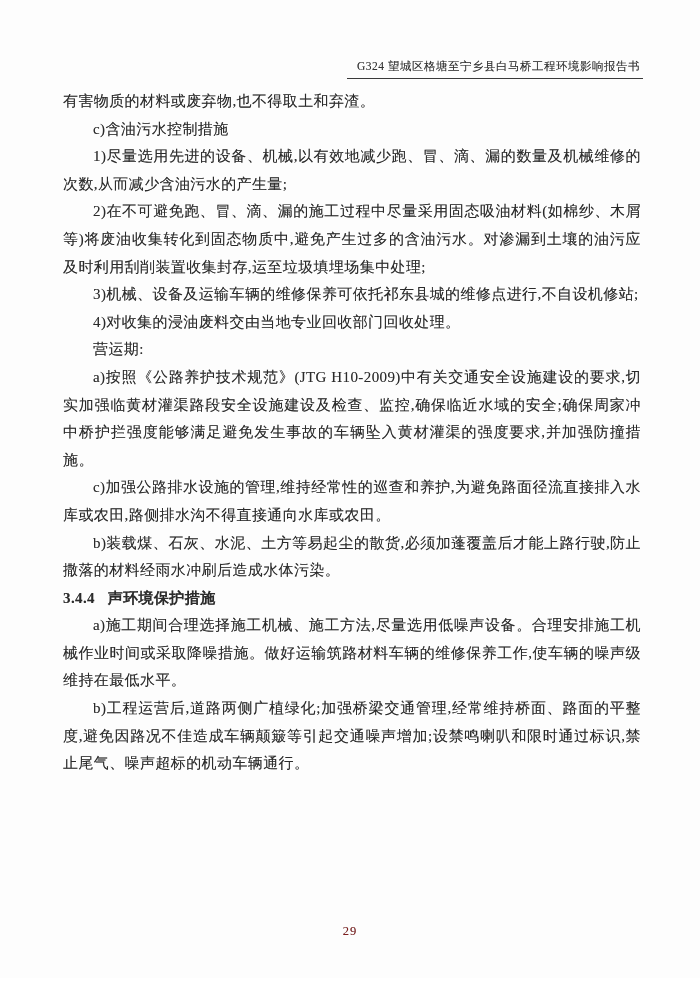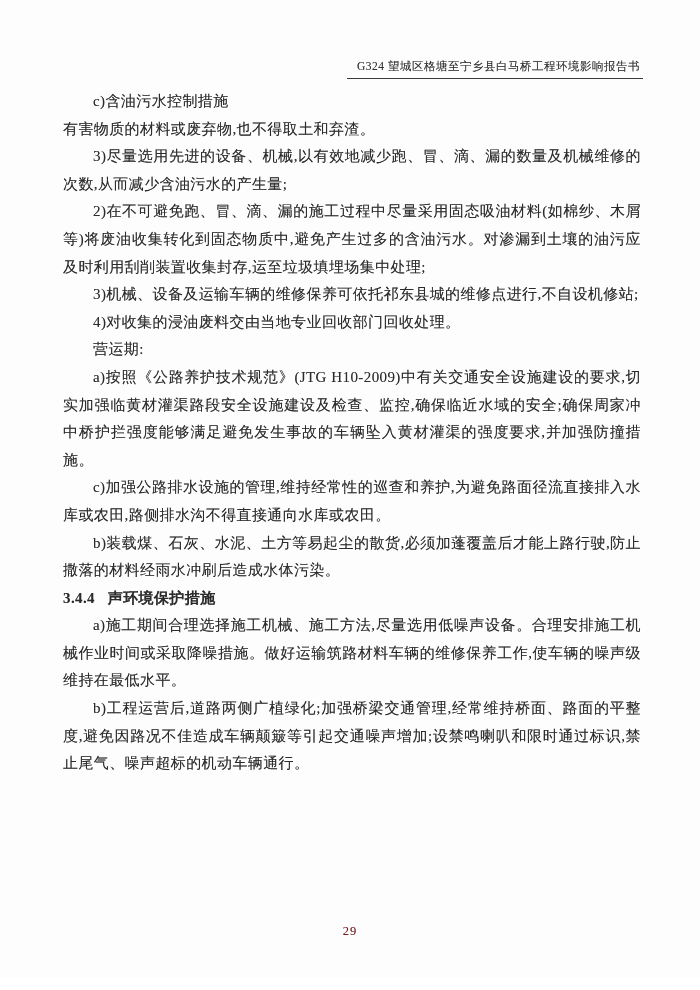--- a/index.html
+++ b/index.html
@@ -59,23 +59,23 @@
 </style>
 </head>
 <body>
 
 <div class="page">
   <div class="header">
     <span class="header-title">G324 望城区格塘至宁乡县白马桥工程环境影响报告书</span>
   </div>
 
   <div class="doc-body">
+      <p class="para">有害物质的材料或废弃物,也不得取土和弃渣。</p>
       <p class="para indent">c)含油污水控制措施</p>
-      <p class="para">有害物质的材料或废弃物,也不得取土和弃渣。</p>
-      <p class="para indent">3)尽量选用先进的设备、机械,以有效地减少跑、冒、滴、漏的数量及机械维修的次数,从而减少含油污水的产生量;</p>
+      <p class="para indent">1)尽量选用先进的设备、机械,以有效地减少跑、冒、滴、漏的数量及机械维修的次数,从而减少含油污水的产生量;</p>
       <p class="para indent">2)在不可避免跑、冒、滴、漏的施工过程中尽量采用固态吸油材料(如棉纱、木屑等)将废油收集转化到固态物质中,避免产生过多的含油污水。对渗漏到土壤的油污应及时利用刮削装置收集封存,运至垃圾填埋场集中处理;</p>
       <p class="para indent">3)机械、设备及运输车辆的维修保养可依托祁东县城的维修点进行,不自设机修站;</p>
       <p class="para indent">4)对收集的浸油废料交由当地专业回收部门回收处理。</p>
       <p class="para indent">营运期:</p>
       <p class="para indent">a)按照《公路养护技术规范》(JTG H10-2009)中有关交通安全设施建设的要求,切实加强临黄材灌渠路段安全设施建设及检查、监控,确保临近水域的安全;确保周家冲中桥护拦强度能够满足避免发生事故的车辆坠入黄材灌渠的强度要求,并加强防撞措施。</p>
       <p class="para indent">c)加强公路排水设施的管理,维持经常性的巡查和养护,为避免路面径流直接排入水库或农田,路侧排水沟不得直接通向水库或农田。</p>
       <p class="para indent">b)装载煤、石灰、水泥、土方等易起尘的散货,必须加蓬覆盖后才能上路行驶,防止撒落的材料经雨水冲刷后造成水体污染。</p>
       <p class="heading"><span class="heading-num">3.4.4</span><span>声环境保护措施</span></p>
       <p class="para indent">a)施工期间合理选择施工机械、施工方法,尽量选用低噪声设备。合理安排施工机械作业时间或采取降噪措施。做好运输筑路材料车辆的维修保养工作,使车辆的噪声级维持在最低水平。</p>
       <p class="para indent">b)工程运营后,道路两侧广植绿化;加强桥梁交通管理,经常维持桥面、路面的平整度,避免因路况不佳造成车辆颠簸等引起交通噪声增加;设禁鸣喇叭和限时通过标识,禁止尾气、噪声超标的机动车辆通行。</p>

